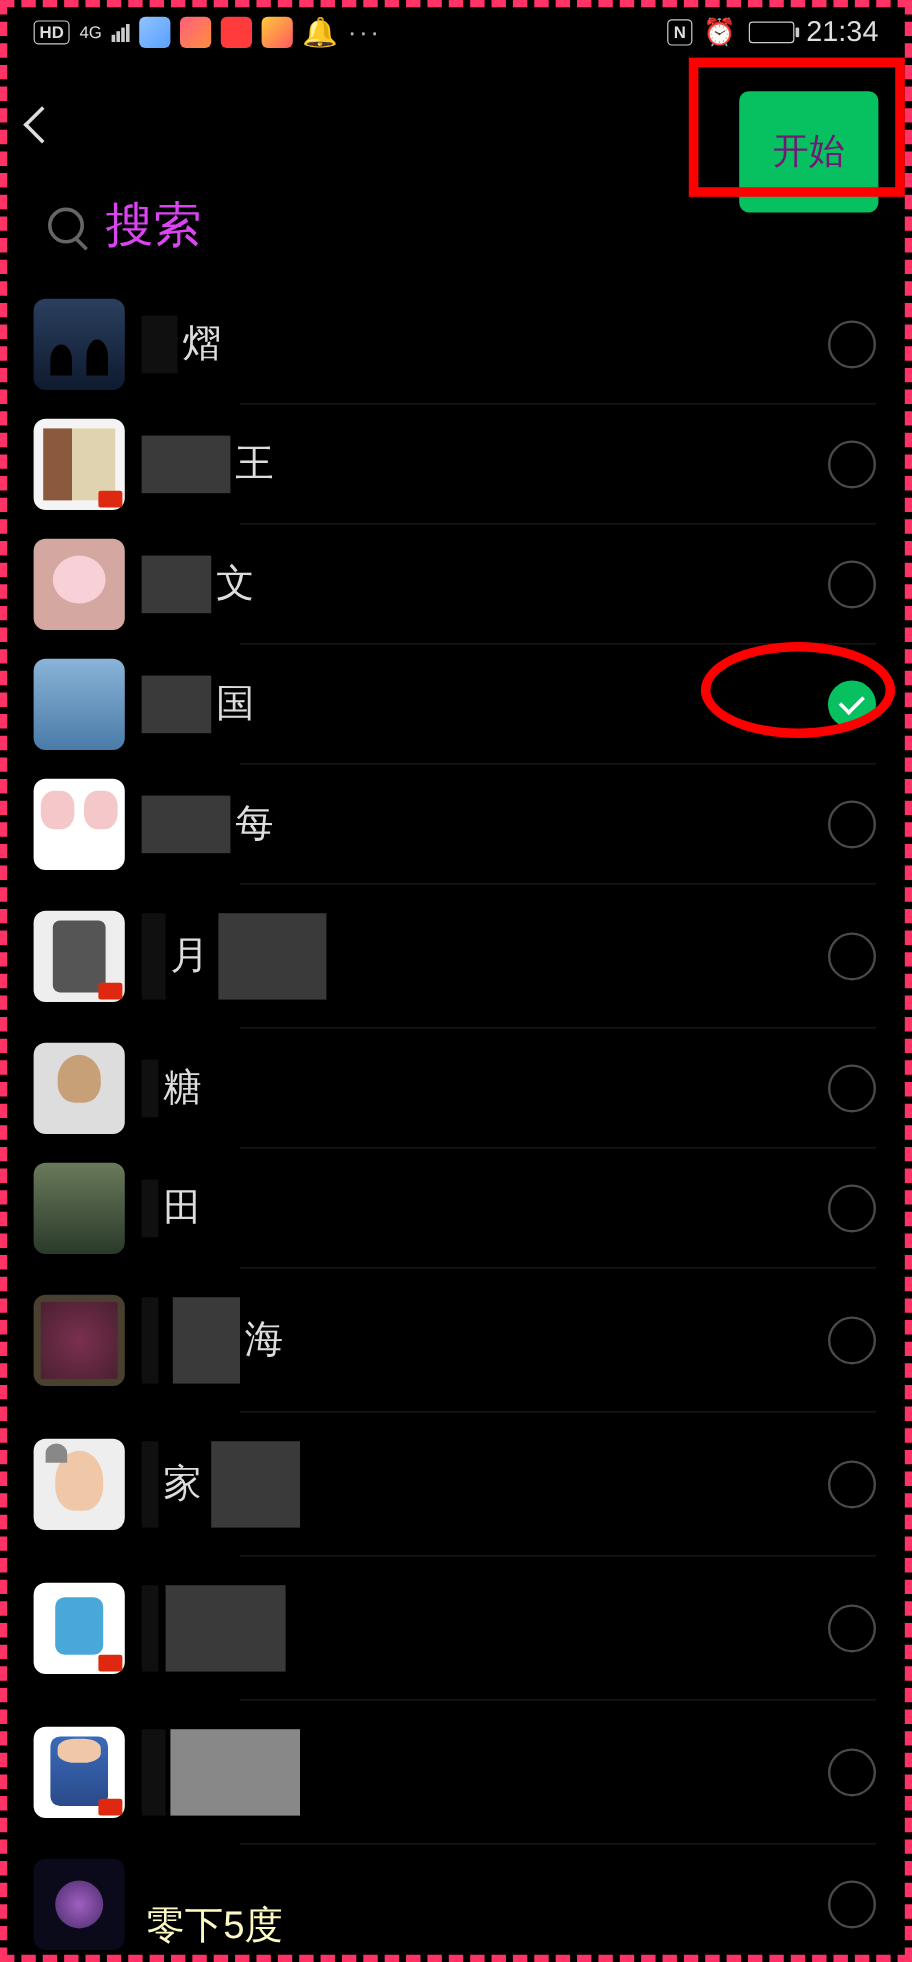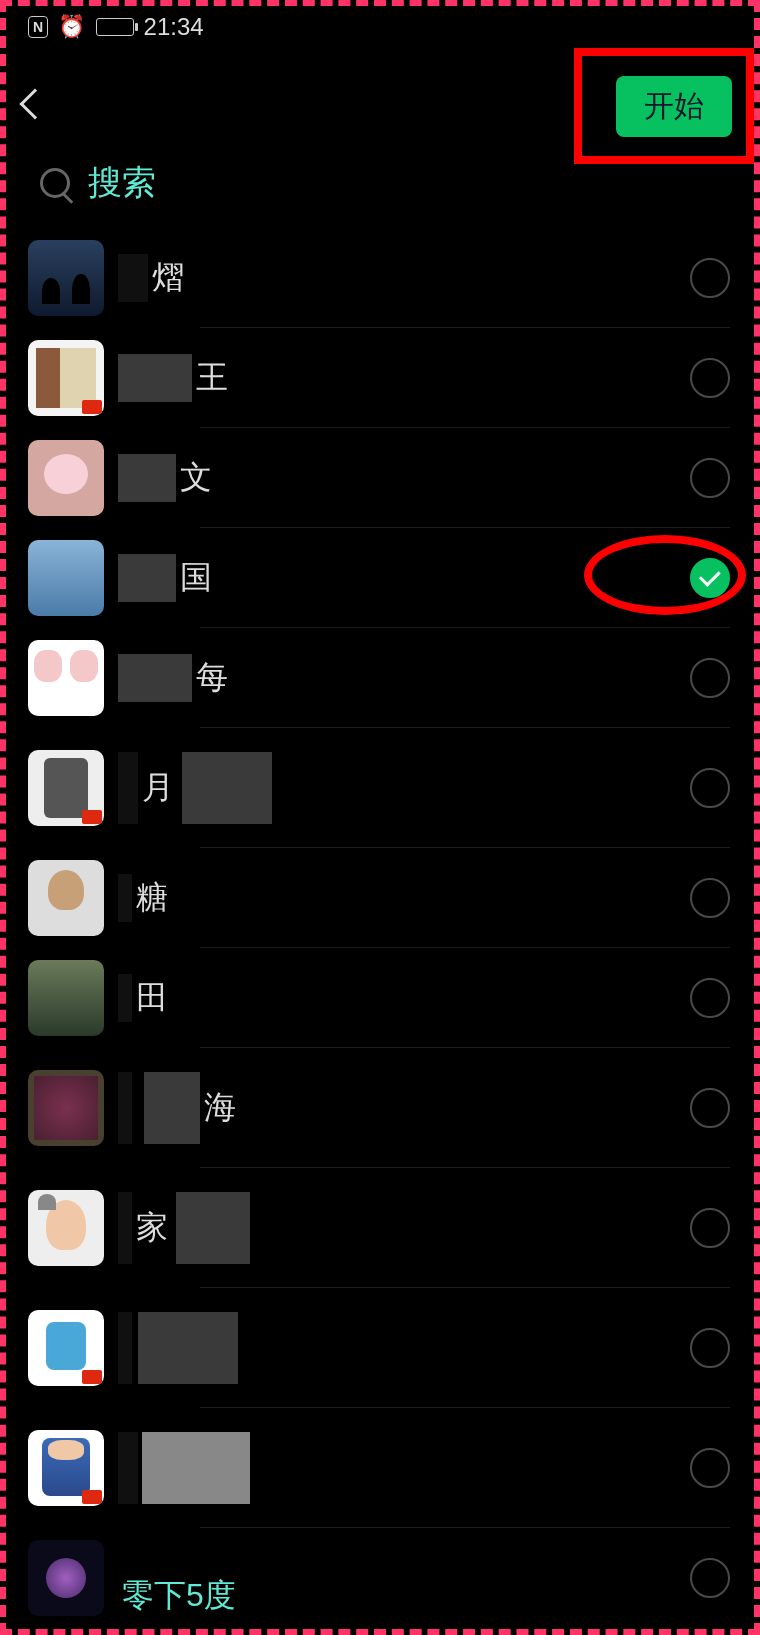--- a/index.html
+++ b/index.html
@@ -83,23 +83,23 @@
   border-bottom: 3px solid #ddd;
   transform: rotate(45deg);
   margin-right: 22px;
 }
 .title { font-size: 36px; color: #eee; font-weight: 400; }
 .start-btn {
   position: absolute;
   right: 28px;
   top: 22px;
   background: #07c160;
-  color: #0f172a;
+  color: #701a75;
   font-size: 30px;
-  padding: 10px 28px;
+  padding: 30px 28px;
   border-radius: 8px;
   border: none;
 }
 
 
 .red-rect {
   position: absolute;
   border: 8px solid #ff0000;
   pointer-events: none;
   z-index: 50;
@@ -126,21 +126,21 @@
 .search-icon {
   width: 30px; height: 30px;
   border: 3px solid #666;
   border-radius: 50%;
   position: relative;
 }
 .search-icon::after {
   content:"";position:absolute;width:12px;height:3px;background:#666;
   bottom:-5px;right:-7px;transform:rotate(45deg);
 }
-.search-placeholder { color: #5eead4; font-size: 34px; }
+.search-placeholder { color: #d946ef; font-size: 40px; }
 
 
 .list { }
 .row {
   display: flex;
   align-items: center;
   padding: 10px 30px 10px 28px;
   position: relative;
   min-height: 100px;
 }
@@ -229,20 +229,36 @@
 .av12::after{content:"";position:absolute;top:10px;left:20px;width:36px;height:20px;background:#f0c8a8;border-radius:40%;}
 .av13{background:#0a0a1a;}
 .av13::before{content:"";position:absolute;top:18px;left:18px;width:40px;height:40px;background:radial-gradient(circle,#a060c0,#4a2a6a);border-radius:50%;}
 </style>
 </head>
 <body>
 
 <div class="outer-border"></div>
 
 <div class="status-bar">
+  <div class="status-left">
+    <span class="hd-badge">HD</span>
+    <span class="sig-4g">4G</span>
+    <span class="signal-bars">
+        <span></span>
+        <span></span>
+        <span></span>
+        <span></span>
+      </span>
+    <span class="app-icon a1"></span>
+    <span class="app-icon a2"></span>
+    <span class="app-icon a3"></span>
+    <span class="app-icon a4"></span>
+    <span class="bell-icon">🔔</span>
+    <span class="dots">···</span>
+  </div>
   <div class="status-right">
     <span class="nfc-icon">N</span>
     <span class="alarm-icon">⏰</span>
     <span class="battery"><span class="fill"></span></span>
     <span class="clock">21:34</span>
   </div>
 </div>
 
 <div class="nav">
   <div class="back-chevron"></div>
@@ -385,20 +401,20 @@
       <span class="censor dark" style="width:20px;height:72px;"></span>
       <span class="censor light" style="width:108px;height:72px;margin-left:4px;"></span>
     </div>
     <div class="sel"></div>
     <div class="divider"></div>
   </div>
 
   <div class="row">
     <div class="avatar av13"></div>
     <div class="name-area">
-      <span class="name-text" style="color:#5eead4;margin-top:36px;">零下5度</span>
+      <span class="name-text" style="color:#fef9c3;margin-top:36px;">零下5度</span>
     </div>
     <div class="sel"></div>
   </div>
 
 </div>
 
 <div class="red-oval check-highlight"></div>
 
 </body></html>

